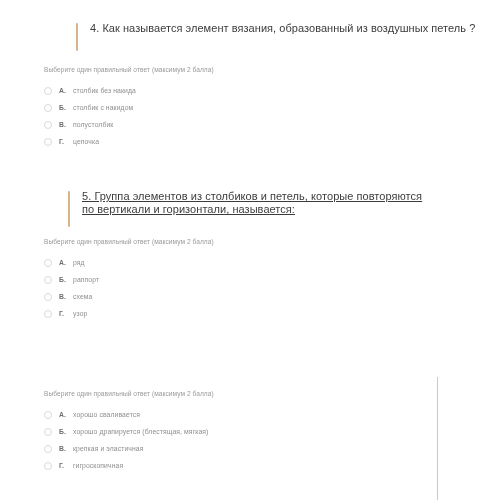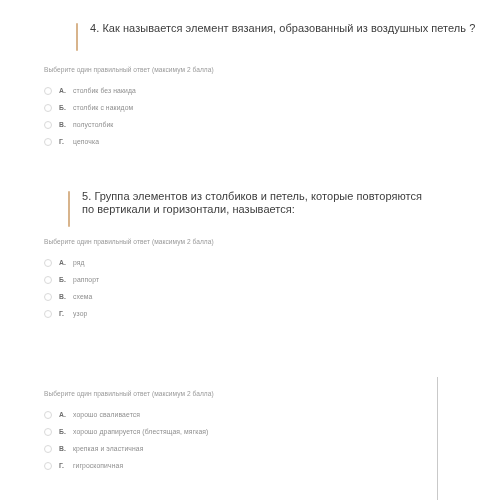--- a/index.html
+++ b/index.html
@@ -135,21 +135,21 @@
         <span class="radio"></span>
         <span class="opt-letter">Г.</span>
         <span class="opt-text">цепочка</span>
       </li>
     </ul>
   </div>
 
   <div class="q-block" style="left:68px; top:190px; width:420px;">
     <div class="q-head">
       <div class="q-accent" style="height: 36px; background: rgb(216, 180, 140);"></div>
-      <div class="q-title" style="max-width:345px;">5. Группа элементов из столбиков и петель, которые повторяются по вертикали и горизонтали, называется:</div>
+      <div class="q-title" style="max-width:345px;text-decoration:underline;">5. Группа элементов из столбиков и петель, которые повторяются по вертикали и горизонтали, называется:</div>
     </div>
     <div class="q-hint" style="margin-top:21px; margin-left:-24px;">Выберите один правильный ответ (максимум 2 балла)</div>
     <ul class="options" style="margin-top:7px; margin-left:-24px;">
       <li class="option">
         <span class="radio"></span>
         <span class="opt-letter">А.</span>
         <span class="opt-text">ряд</span>
       </li>
       <li class="option">
         <span class="radio"></span>

